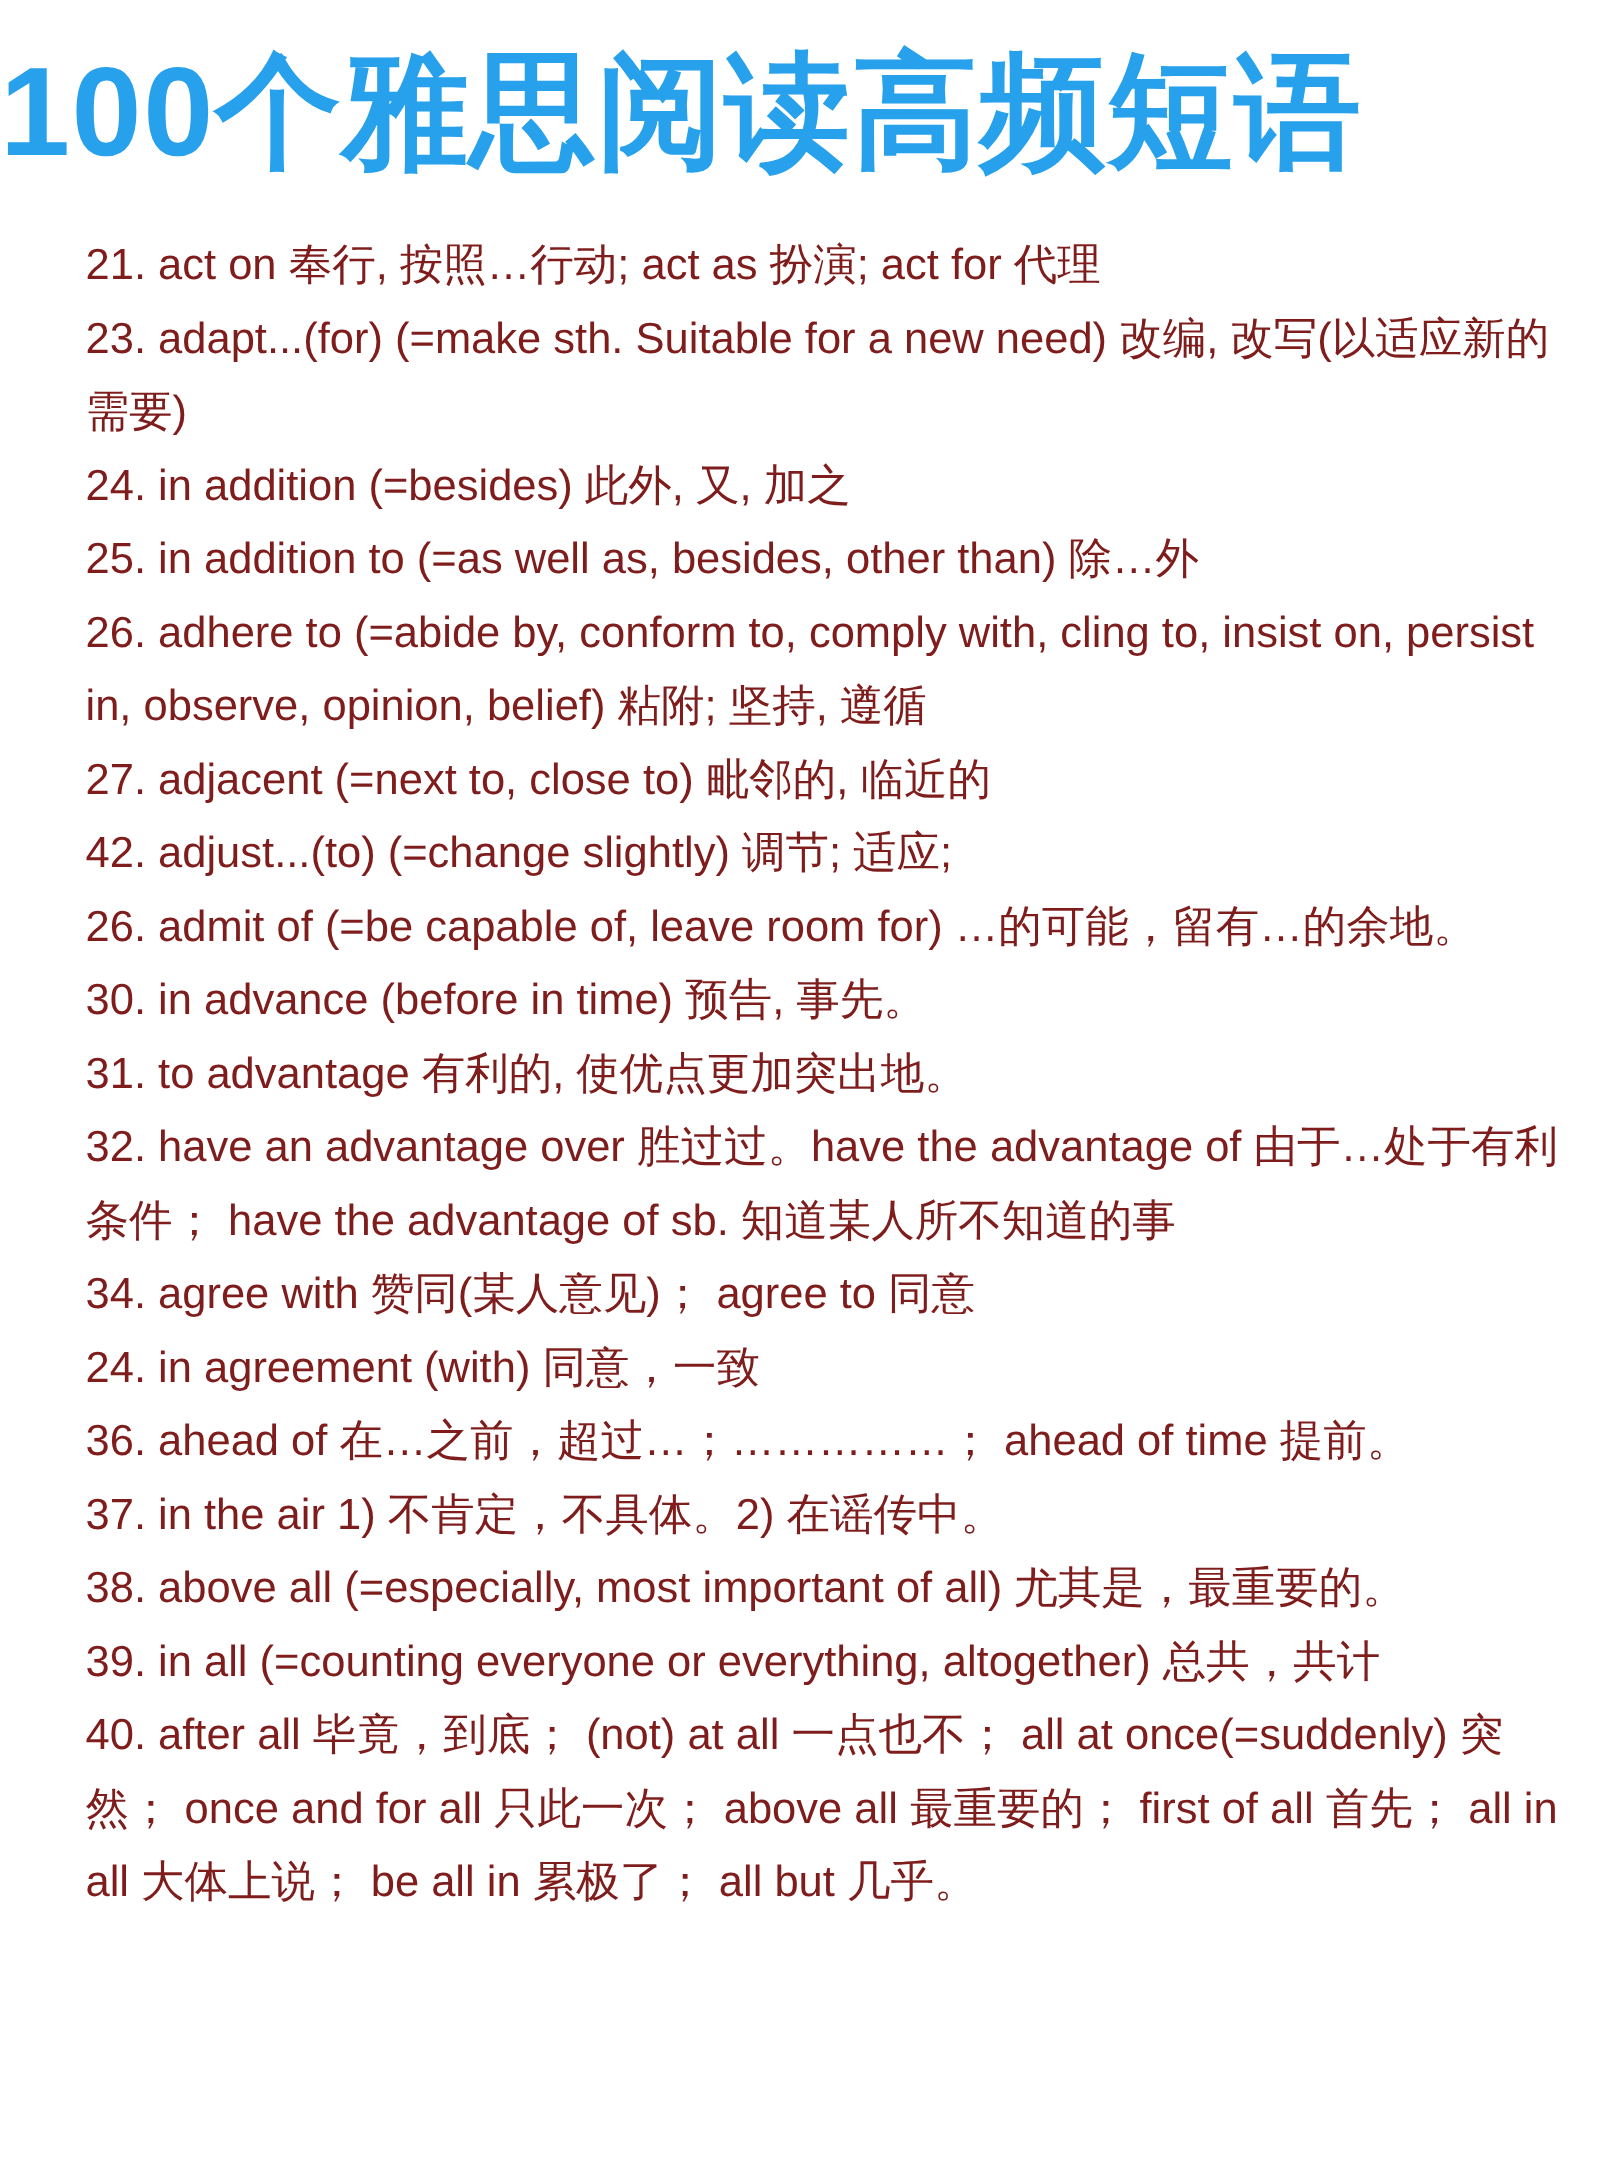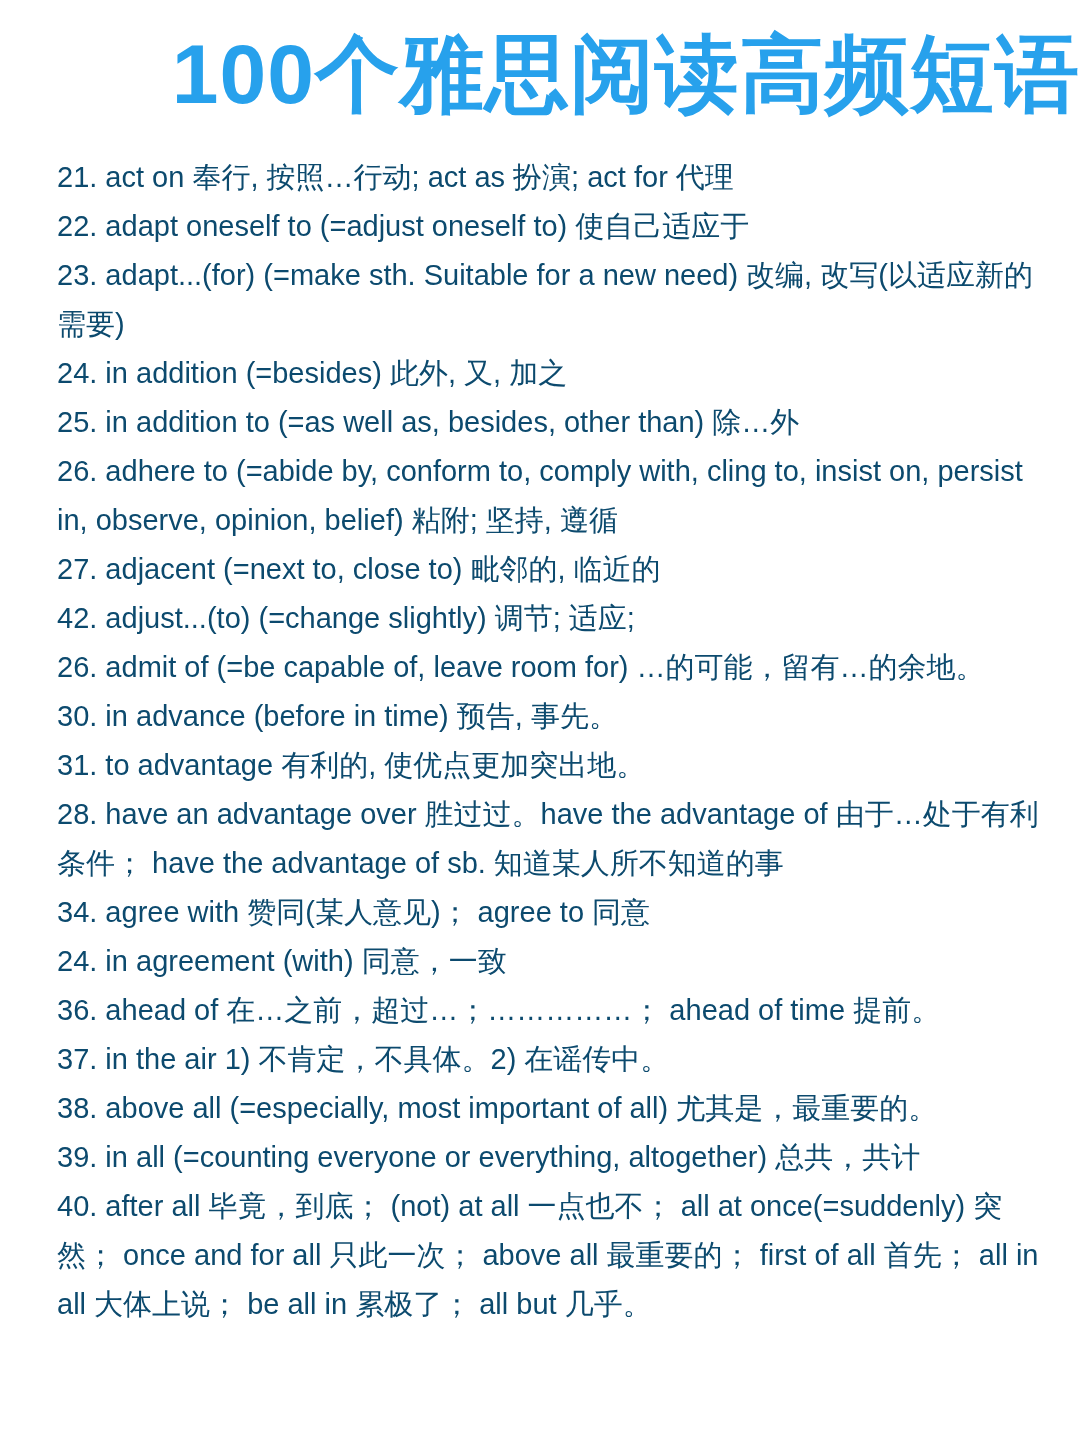--- a/index.html
+++ b/index.html
@@ -16,21 +16,21 @@
     -webkit-font-smoothing: antialiased;
   }
   .page {
     width: 1080px;
     height: 1440px;
     background: #ffffff;
     box-sizing: border-box;
   }
   .title {
     margin: 26px 0 0 0;
-    text-align: right;
+    text-align: left;
     font-size: 84px;
     line-height: 1.15;
     font-weight: 800;
     letter-spacing: 1px;
     white-space: nowrap;
   }
   .phrase-list {
     box-sizing: border-box;
     padding: 30px 36px 0 57px;
     font-size: 29px;
@@ -41,33 +41,32 @@
     padding: 0;
     text-align: left;
     word-break: break-word;
   }
 </style>
 </head>
 <body>
 
 <div class="page">
   <h1 class="title" style="color: rgb(39, 161, 236);">100个雅思阅读高频短语</h1>
-  <div class="phrase-list" style="color: #0c4a6e;">
+  <div class="phrase-list" style="color: #7f1d1d;">
       <p class="phrase">21. act on 奉行, 按照…行动; act as 扮演; act for 代理</p>
-      <p class="phrase">22. adapt oneself to (=adjust oneself to) 使自己适应于</p>
       <p class="phrase">23. adapt...(for) (=make sth. Suitable for a new need) 改编, 改写(以适应新的需要)</p>
       <p class="phrase">24. in addition (=besides) 此外, 又, 加之</p>
       <p class="phrase">25. in addition to (=as well as, besides, other than) 除…外</p>
       <p class="phrase">26. adhere to (=abide by, conform to, comply with, cling to, insist on, persist in, observe, opinion, belief) 粘附; 坚持, 遵循</p>
       <p class="phrase">27. adjacent (=next to, close to) 毗邻的, 临近的</p>
       <p class="phrase">42. adjust...(to) (=change slightly) 调节; 适应;</p>
       <p class="phrase">26. admit of (=be capable of, leave room for) …的可能，留有…的余地。</p>
       <p class="phrase">30. in advance (before in time) 预告, 事先。</p>
       <p class="phrase">31. to advantage 有利的, 使优点更加突出地。</p>
-      <p class="phrase">28. have an advantage over 胜过过。have the advantage of 由于…处于有利条件； have the advantage of sb. 知道某人所不知道的事</p>
+      <p class="phrase">32. have an advantage over 胜过过。have the advantage of 由于…处于有利条件； have the advantage of sb. 知道某人所不知道的事</p>
       <p class="phrase">34. agree with 赞同(某人意见)； agree to 同意</p>
       <p class="phrase">24. in agreement (with) 同意，一致</p>
       <p class="phrase">36. ahead of 在…之前，超过…；……………； ahead of time 提前。</p>
       <p class="phrase">37. in the air 1) 不肯定，不具体。2) 在谣传中。</p>
       <p class="phrase">38. above all (=especially, most important of all) 尤其是，最重要的。</p>
       <p class="phrase">39. in all (=counting everyone or everything, altogether) 总共，共计</p>
       <p class="phrase">40. after all 毕竟，到底； (not) at all 一点也不； all at once(=suddenly) 突然； once and for all 只此一次； above all 最重要的； first of all 首先； all in all 大体上说； be all in 累极了； all but 几乎。</p>
     </div>
 </div>
 

